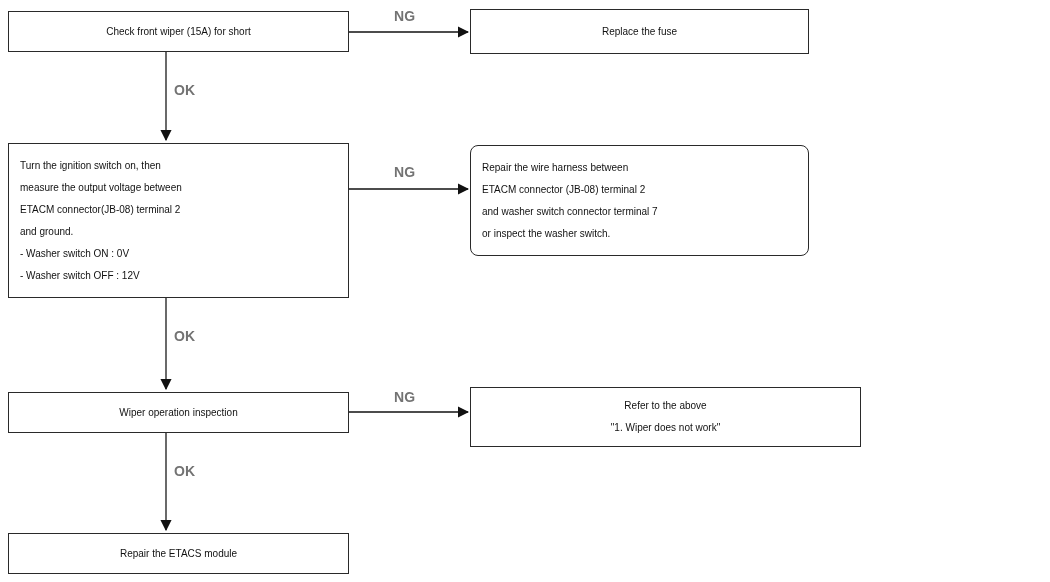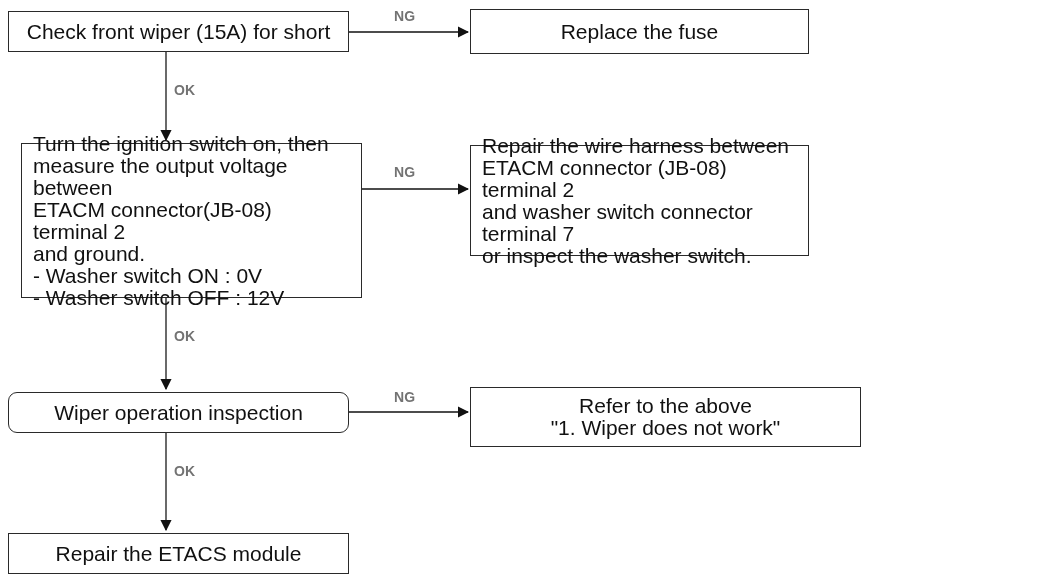--- a/index.html
+++ b/index.html
@@ -19,21 +19,21 @@
     position: absolute;
     left: 0; top: 0;
     width: 1050px;
     height: 582px;
   }
   .box {
     position: absolute;
     box-sizing: border-box;
     border: 1.5px solid #2a2a2a;
     background: #ffffff;
-    font-size: 21px;
+    font-size: 10px;
     line-height: 22px;
     color: #111111;
   }
   .box .txt {
     display: block;
     white-space: pre-line;
   }
   
   .box.center {
     display: flex;
@@ -46,23 +46,23 @@
     display: flex;
     align-items: center;
     justify-content: flex-start;
     text-align: left;
     padding: 6px 10px 6px 11px;
   }
 
   
   #box-check-fuse      { left: 8px;   top: 11px;  width: 341px; height: 41px; }
   #box-replace-fuse    { left: 470px; top: 9px;   width: 339px; height: 45px; align-items: center; }
-  #box-measure-voltage { left: 21px;   top: 143px; width: 341px; height: 155px; align-items: center; }
-  #box-repair-harness  { left: 470px; top: 145px; width: 339px; height: 111px; }
-  #box-wiper-inspect   { left: 8px;   top: 392px; width: 341px; height: 41px; border-radius: 9px; }
+  #box-measure-voltage { left: 8px;   top: 143px; width: 341px; height: 155px; align-items: center; }
+  #box-repair-harness  { left: 470px; top: 145px; width: 339px; height: 111px; border-radius: 8px; }
+  #box-wiper-inspect   { left: 8px;   top: 392px; width: 341px; height: 41px; }
   #box-refer-above     { left: 470px; top: 387px; width: 391px; height: 60px; }
   #box-replace-etacs   { left: 8px;   top: 533px; width: 341px; height: 41px; }
 
   
   .edge-label {
     position: absolute;
     font-size: 14px;
     font-weight: bold;
     color: #737373;
     letter-spacing: 0.2px;

